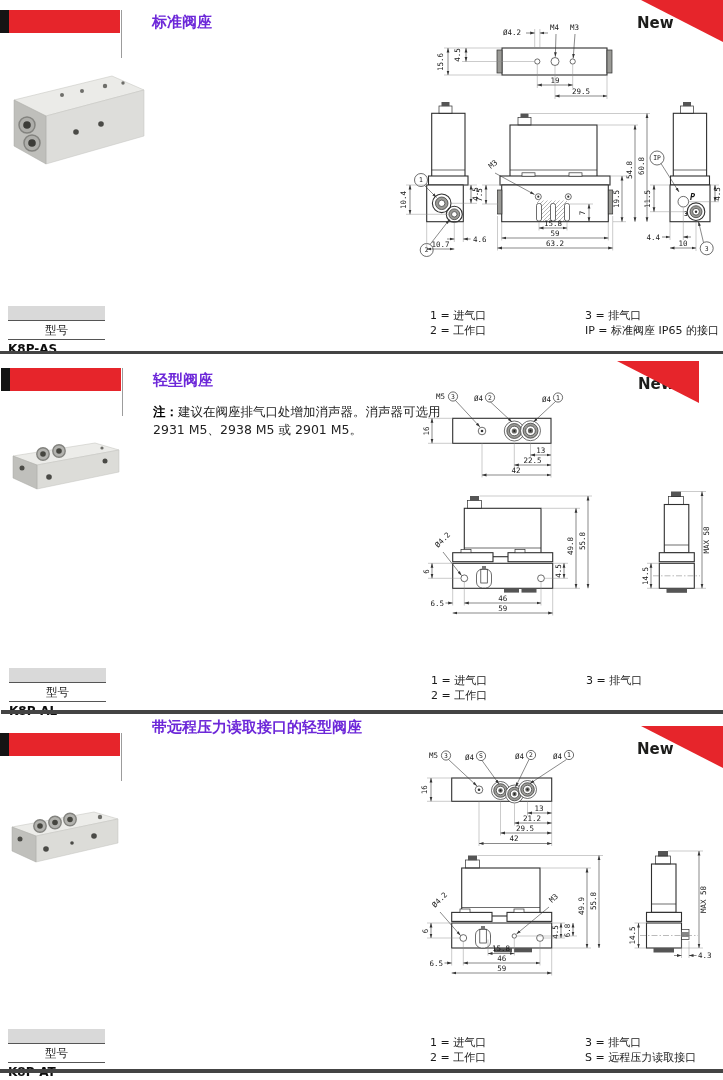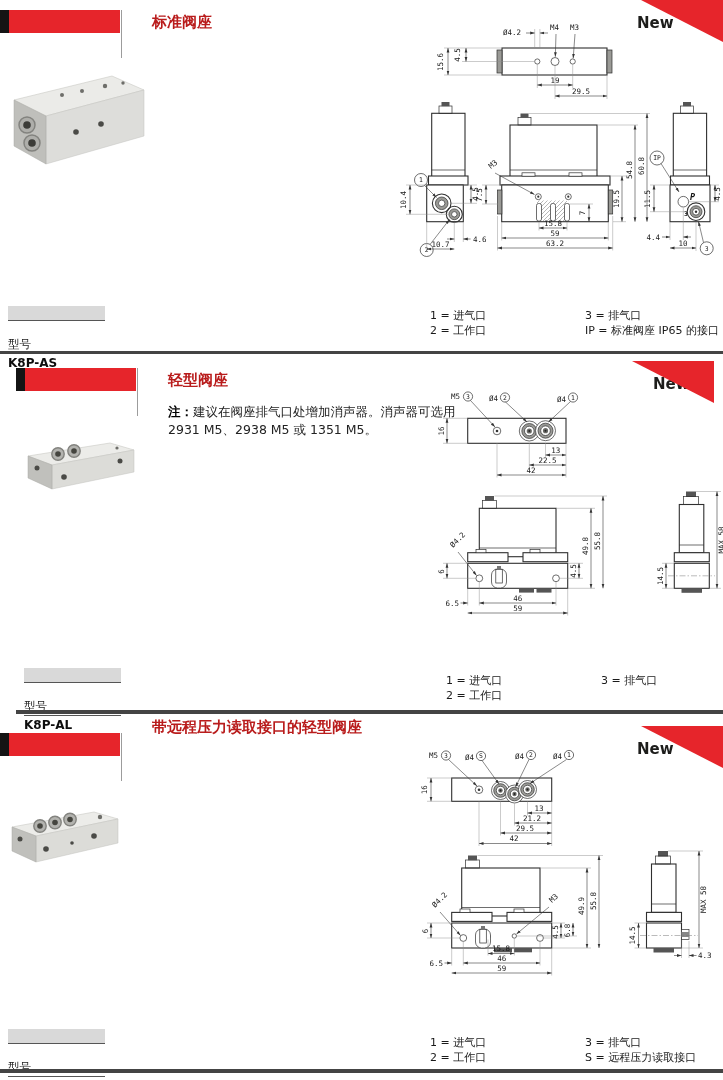--- a/index.html
+++ b/index.html
@@ -2,31 +2,31 @@
 <html><head>
 <meta charset="utf-8">
 <style>
   html,body{margin:0;padding:0;background:#fff;}
   .page{position:relative;width:723px;height:1080px;background:#fff;overflow:hidden;
         font-family:"DejaVu Sans",sans-serif;}
   .abs{position:absolute;}
   .hdr-black{background:#141414;}
   .hdr-red{background:#e6252b;}
   .vline{width:1px;background:#9c9c9c;}
-  .sec-title{font-size:15px;font-weight:bold;color:#b91c1c;white-space:nowrap;}
+  .sec-title{font-size:15px;font-weight:bold;color:#6d28d9;white-space:nowrap;}
   .note{font-size:12.5px;color:#222;line-height:1.45;}
   .note b{color:#000;}
   .new-badge{font-size:15px;font-weight:bold;color:#1d1d1b;}
   .tri{width:82px;height:42px;background:#e6252b;clip-path:polygon(0 0,100% 0,100% 100%);}
   .sep{background:#444;height:3px;}
   .legend{font-size:11px;color:#1a1a1a;line-height:1.25;}
   .legend div{margin-bottom:1px;white-space:nowrap;}
   .model-table{width:97px;}
   .model-swatch{height:14px;background:#d9d9d9;border-bottom:1.5px solid #555;}
-  .model-label{font-size:11.5px;color:#222;padding:16px 0 1px 0;border-bottom:1.5px solid #555;}
+  .model-label{font-size:11.5px;color:#222;padding:2px 0 1px 0;border-bottom:1.5px solid #555;text-align:center;}
   .model-value{font-size:12px;font-weight:bold;color:#0d0d0d;padding:1.5px 0;}
   
   svg text{font-family:"DejaVu Sans Mono",monospace;}
   .dt{font-size:7.5px;fill:#1a1a1a;}
   .ct{font-size:6.4px;fill:#1a1a1a;text-anchor:middle;}
   .ol{stroke:#2f2f2f;fill:none;stroke-width:1.1;}
   .olf{stroke:#2f2f2f;fill:#fff;stroke-width:1.1;}
   .ol2{stroke:#2f2f2f;fill:none;stroke-width:0.7;}
   .ol2f{stroke:#2f2f2f;fill:#fff;stroke-width:0.7;}
   .dim{stroke:#3a3a3a;stroke-width:0.6;fill:none;}
@@ -243,28 +243,28 @@
     <div>1 = 进气口</div>
     <div>2 = 工作口</div>
   </div>
   <div class="abs legend" style="left:585px;top:309px">
     <div>3 = 排气口</div>
     <div>IP = 标准阀座 IP65 的接口</div>
   </div>
   <div class="abs sep" style="left:0;top:351px;width:723px"></div>
 </div>
 
-<div class="abs" style="left:16px;top:356px;width:698px;height:361px">
+<div class="abs" style="left:1px;top:356px;width:698px;height:361px">
   <div class="abs hdr-black" style="left:0;top:12px;width:9px;height:23px"></div>
   <div class="abs hdr-red" style="left:9px;top:12px;width:111px;height:23px"></div>
   <div class="abs vline" style="left:121px;top:12px;height:48px"></div>
   <div class="abs sec-title" style="left:152px;top:15px">轻型阀座</div>
   <div class="abs new-badge" style="left:637px;top:19px">New</div>
   <div class="abs tri" style="right:0;top:5px"></div>
-  <div class="abs note" style="left:152px;top:47px;width:295px"><b>注：</b><span>建议在阀座排气口处增加消声器。消声器可选用 2931 M5、2938 M5 或 1351 M5。</span></div>
+  <div class="abs note" style="left:152px;top:47px;width:295px"><b>注：</b><span>建议在阀座排气口处增加消声器。消声器可选用 2931 M5、2938 M5 或 2901 M5。</span></div>
 
   <svg class="abs" style="left:6px;top:84px" width="115" height="52" viewBox="0 0 115 52">
     <polygon points="6,16 88,3 112,10 30,25" fill="#ececE9" stroke="#c9c9c5" stroke-width="0.6"></polygon>
     <polygon points="30,25 112,10 112,32 30,49" fill="#dcdcd8" stroke="#c2c2be" stroke-width="0.5"></polygon>
     <polygon points="6,16 30,25 30,49 6,38" fill="#c0c0bc" stroke="#a9a9a5" stroke-width="0.5"></polygon>
     <circle cx="36" cy="14" r="6.2" fill="#b3b3af" stroke="#83837f" stroke-width="1.4"></circle>
         <circle cx="36" cy="14" r="2.8" fill="#45453f"></circle>
     <circle cx="52" cy="11" r="6.2" fill="#b3b3af" stroke="#83837f" stroke-width="1.4"></circle>
         <circle cx="52" cy="11" r="2.8" fill="#45453f"></circle>
     <circle cx="95" cy="8" r="1.6" fill="#6e6e6a"></circle>

